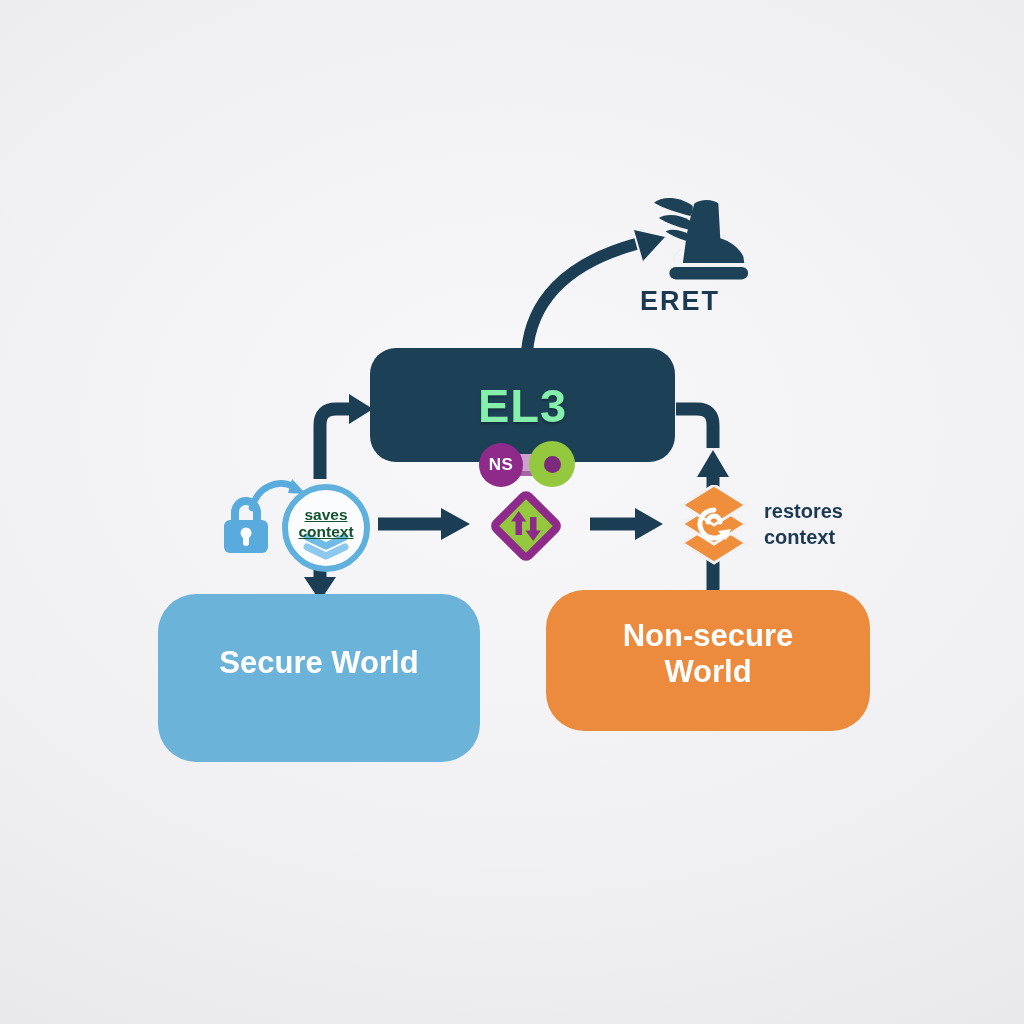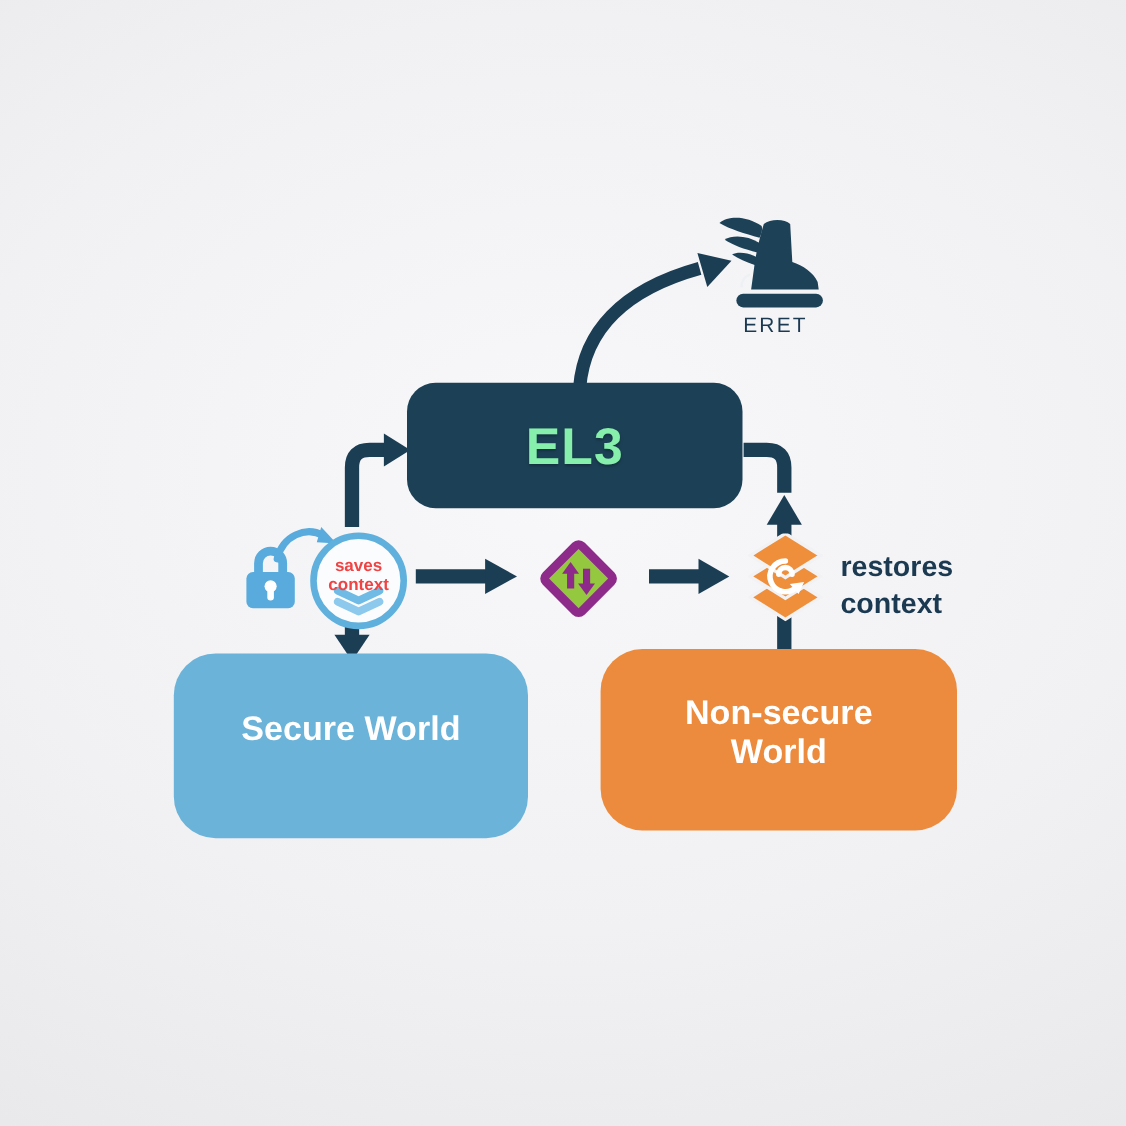--- a/index.html
+++ b/index.html
@@ -18,57 +18,57 @@
   .stroke-navy{stroke:var(--arrow-navy);fill:none;}
   .fill-navy{fill:var(--arrow-navy);}
 
   .el3-box{position:absolute;left:370px;top:348px;width:305px;height:114px;
     background:var(--navy);border-radius:26px;display:flex;align-items:center;justify-content:center;}
   .el3-box .label{color:#86efac;font-size:47px;font-weight:bold;letter-spacing:1px;
     text-shadow:0 2px 3px rgba(0,0,0,.28);}
 
   .eret-group{position:absolute;left:640px;top:194px;width:130px;height:126px;}
   .eret-boot{position:absolute;left:8px;top:0;}
-  .eret-label{position:absolute;left:0;top:92px;width:130px;text-align:center;
-    color:var(--label-navy);font-size:19px;font-weight:normal;letter-spacing:2px;}
+  .eret-label{position:absolute;left:0;top:92px;width:130px;
+    color:var(--label-navy);font-size:27px;font-weight:bold;letter-spacing:2px;}
 
   .ns-toggle{position:absolute;left:479px;top:441px;width:96px;height:48px;}
   .ns-track{position:absolute;left:22px;top:13px;width:52px;height:22px;background:var(--toggle-track);
     border-radius:11px;box-shadow:inset 0 -5px 0 rgba(113,34,110,.45);}
   .ns-knob-left{position:absolute;left:0;top:2px;width:44px;height:44px;border-radius:50%;
     background:var(--purple);display:flex;align-items:center;justify-content:center;}
   .ns-knob-left .label{color:#fff;font-size:17px;font-weight:bold;letter-spacing:.5px;}
   .ns-knob-right{position:absolute;left:50px;top:0;width:46px;height:46px;border-radius:50%;
     background:var(--green);display:flex;align-items:center;justify-content:center;}
   .ns-knob-right .dot{width:17px;height:17px;border-radius:50%;background:#7c2a7c;}
 
   .lock-icon{position:absolute;left:222px;top:492px;}
   .curl-arrow{position:absolute;left:248px;top:474px;}
 
   .saves-circle{position:absolute;left:282px;top:484px;width:88px;height:88px;border-radius:50%;
     background:#fbfcfe;border:6px solid var(--ring-blue);}
   .saves-chevrons{position:absolute;left:15px;bottom:6px;}
   .saves-text{position:absolute;left:0;top:0;width:76px;height:76px;display:flex;align-items:center;
-    justify-content:center;text-align:center;color:#ef4444;font-size:15.5px;font-weight:bold;
-    line-height:1.08;padding-bottom:8px;}
+    justify-content:center;text-align:center;color:#14532d;font-size:15.5px;font-weight:bold;
+    line-height:1.08;padding-bottom:8px;text-decoration:underline;}
 
   .diamond{position:absolute;left:499px;top:499px;width:54px;height:54px;background:var(--green);
     border:8px solid var(--purple);border-radius:8px;transform:rotate(45deg);
     display:flex;align-items:center;justify-content:center;}
   .diamond svg{transform:rotate(-45deg);}
 
   .restores-icon{position:absolute;left:680px;top:485px;}
   .restores-text{position:absolute;left:764px;top:499px;width:120px;color:var(--label-navy);
-    font-size:26px;font-weight:bold;line-height:1.28;}
+    font-size:20px;font-weight:bold;line-height:1.28;}
 
   .world-box{position:absolute;border-radius:38px;display:flex;align-items:center;justify-content:center;
     text-align:center;color:#fff;font-weight:bold;font-size:31px;line-height:1.15;}
   .secure-box{left:158px;top:594px;width:322px;height:168px;background:var(--secure-blue);
     padding-bottom:31px;}
-  .nonsecure-box{left:546px;top:590px;width:324px;height:165px;background:var(--orange);
+  .nonsecure-box{left:546px;top:590px;width:324px;height:141px;background:var(--orange);
     padding-bottom:14px;}
   .nonsecure-box .label{display:block;width:240px;margin:0 auto;}
 </style>
 </head>
 <body>
 
 <div class="canvas">
 
   <svg class="connectors" viewBox="0 0 1024 1024">
 
@@ -115,20 +115,29 @@
         <path d="M42,28 C31,21 16,20 9,25 C17,30 27,34 40,37 C41,34 42,31 42,28 Z"></path>
         <path d="M40,42 C32,37 21,36 16,39 C22,43 29,46 38,49 C39,47 40,44 40,42 Z"></path>
         <path d="M46,10 C52,5 66,5 71,10 L73,46 C83,49 93,56 97,65 L98,72 L34,72 L37,50 C39,35 43,20 46,10 Z"></path>
         <rect x="20" y="76" width="82" height="13" rx="6.5"></rect>
       </g>
       <path d="M33,58 A11,11 0 0 0 25,70" stroke="#eef1f4" stroke-width="2.5" fill="none"></path>
     </svg>
     <div class="eret-label">ERET</div>
   </div>
 
+  <div class="ns-toggle">
+    <div class="ns-track"></div>
+    <div class="ns-knob-left">
+      <span class="label">NS</span>
+    </div>
+    <div class="ns-knob-right">
+      <div class="dot"></div>
+    </div>
+  </div>
 
   <svg class="lock-icon" width="48" height="64" viewBox="0 0 48 64">
     <path d="M13,31 V20 a11,11 0 0 1 22,0 V31" stroke="#58abdc" stroke-width="8" fill="none" stroke-linecap="round"></path>
     <rect x="2" y="28" width="44" height="33" rx="6" fill="#58abdc"></rect>
     <circle cx="24" cy="41" r="5.5" fill="#ffffff"></circle>
     <rect x="21" y="43" width="6" height="11" rx="3" fill="#ffffff"></rect>
   </svg>
   <svg class="curl-arrow" width="64" height="40" viewBox="0 0 64 40">
     <path d="M4,34 C9,13 30,4 46,13" stroke="#58abdc" stroke-width="6.5" fill="none" stroke-linecap="round"></path>
     <polygon points="58,20 44,5 40,19" fill="#58abdc"></polygon>

